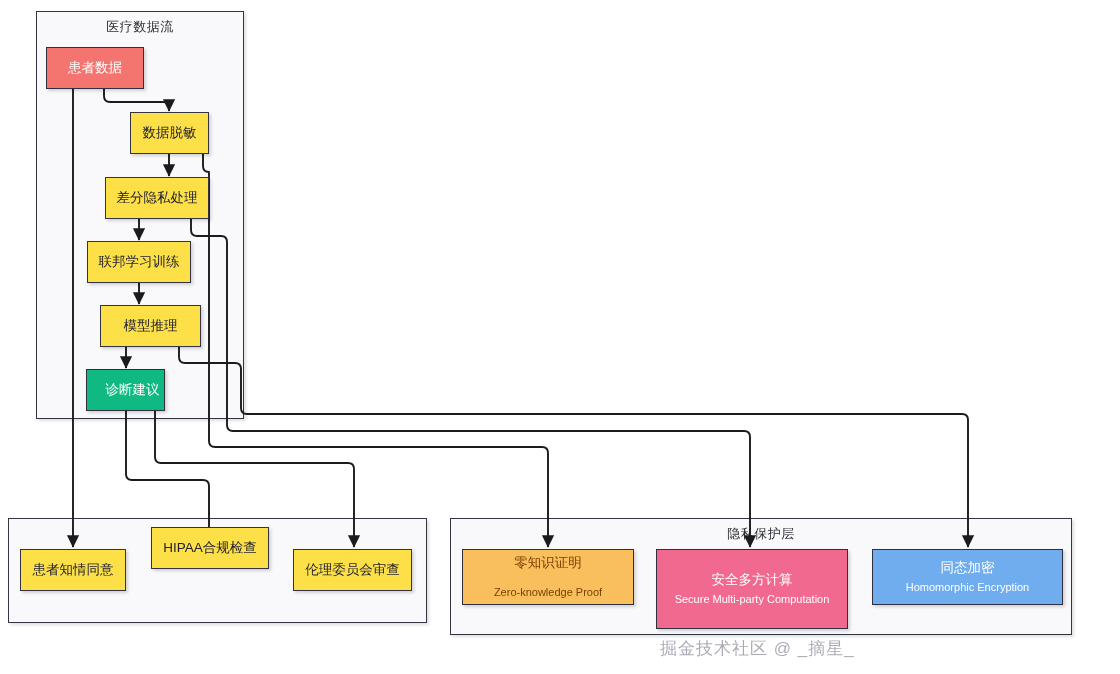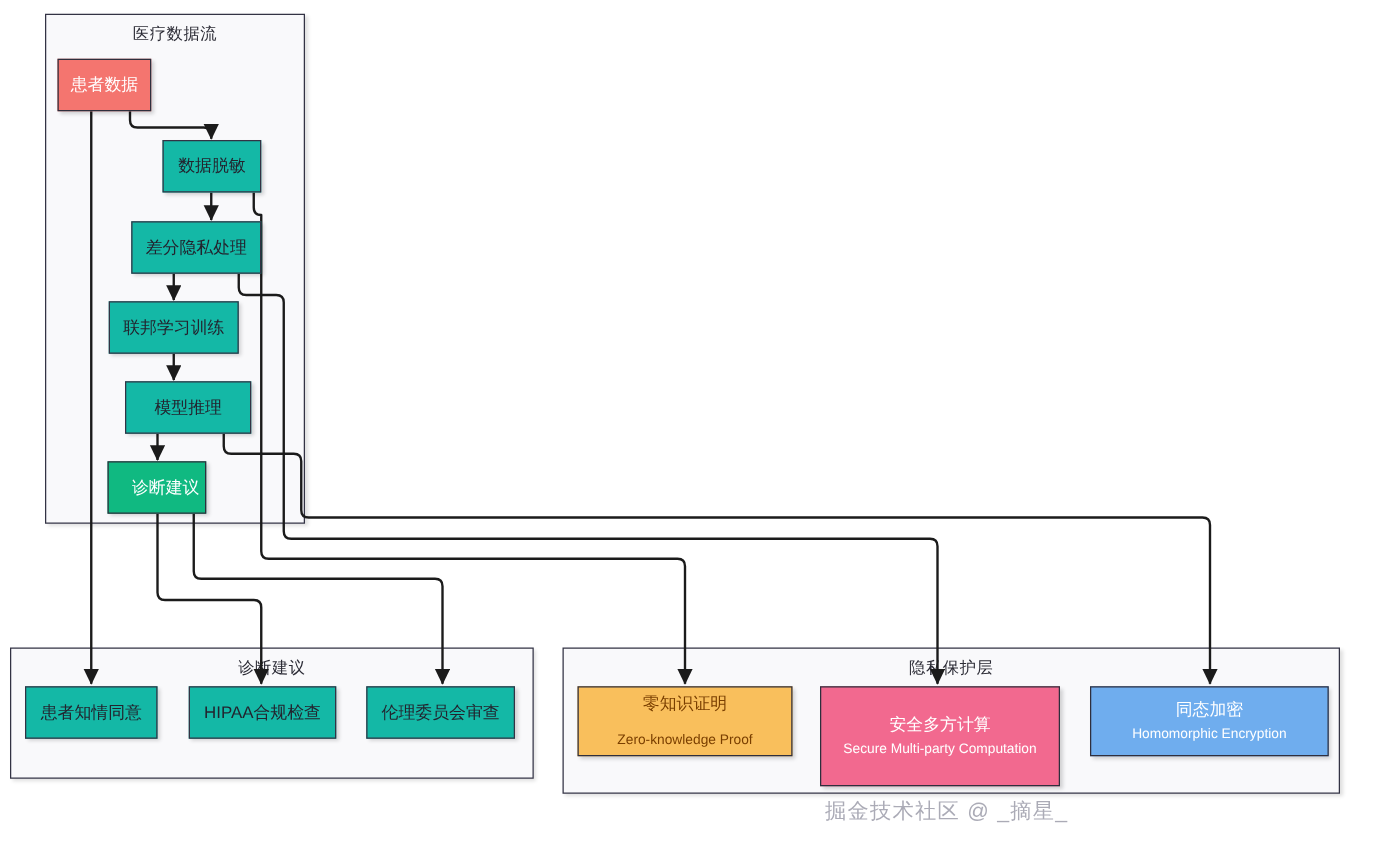--- a/index.html
+++ b/index.html
@@ -48,21 +48,21 @@
     box-sizing: border-box;
     border: 1.4px solid #333344;
     display: flex;
     flex-direction: column;
     align-items: center;
     justify-content: center;
     text-align: center;
     font-size: 13.5px;
     line-height: 1.55;
     color: #23232e;
-    background: #14b8a6;
+    background: #fde047;
     box-shadow: 2px 2px 3px rgba(0,0,0,0.16);
   }
   .node .cn { display: block; }
   .node .en { display: block; font-size: 11px; }
   .node.filled { border-color: #2f2f3d; }
   .node.white-text { color: #ffffff; }
 
   .wm {
     position: absolute;
     font-size: 17px;
@@ -114,21 +114,21 @@
       <path d="M155,411 L155,457 Q155,463 161,463 L348,463 Q354,463 354,469 L354,547"></path>
 
       <path d="M203,154 L203,166 Q203,172 209,172 L209,441 Q209,447 215,447 L542,447 Q548,447 548,453 L548,547"></path>
 
       <path d="M191,219 L191,230 Q191,236 197,236 L221,236 Q227,236 227,242 L227,425 Q227,431 233,431 L744,431 Q750,431 750,437 L750,547"></path>
 
       <path d="M179,347 L179,357 Q179,363 185,363 L235,363 Q241,363 241,369 L241,408 Q241,414 247,414 L962,414 Q968,414 968,420 L968,547"></path>
     </g>
   </svg>
 
-  <div class="node filled white-text" style="left:46px; top:47px; width:75px; height:42px; background:#f4756f;">
+  <div class="node filled white-text" style="left:46px; top:47px; width:98px; height:42px; background:#f4756f;">
     <span class="cn">患者数据</span>
   </div>
 
   <div class="node" style="left:130px; top:112px; width:79px; height:42px;">
     <span class="cn">数据脱敏</span>
   </div>
 
   <div class="node" style="left:105px; top:177px; width:104px; height:42px;">
     <span class="cn">差分隐私处理</span>
   </div>
@@ -142,21 +142,21 @@
   </div>
 
   <div class="node filled white-text" style="left:86px; top:369px; width:79px; height:42px; background:#10b981;padding-left:14px;">
     <span class="cn">诊断建议</span>
   </div>
 
   <div class="node" style="left:20px; top:549px; width:106px; height:42px;">
     <span class="cn">患者知情同意</span>
   </div>
 
-  <div class="node" style="left:151px; top:549px; width:118px; height:42px;text-align:center;">
+  <div class="node" style="left:151px; top:527px; width:118px; height:42px;text-align:center;">
     <span class="cn">HIPAA合规检查</span>
   </div>
 
   <div class="node" style="left:293px; top:549px; width:119px; height:42px;">
     <span class="cn">伦理委员会审查</span>
   </div>
 
   <div class="node filled" style="left:462px; top:549px; width:172px; height:56px; background:#f9bf5c; color:#7a3f00;gap:11px;">
     <span class="cn">零知识证明</span>
     <span class="en">Zero-knowledge Proof</span>

